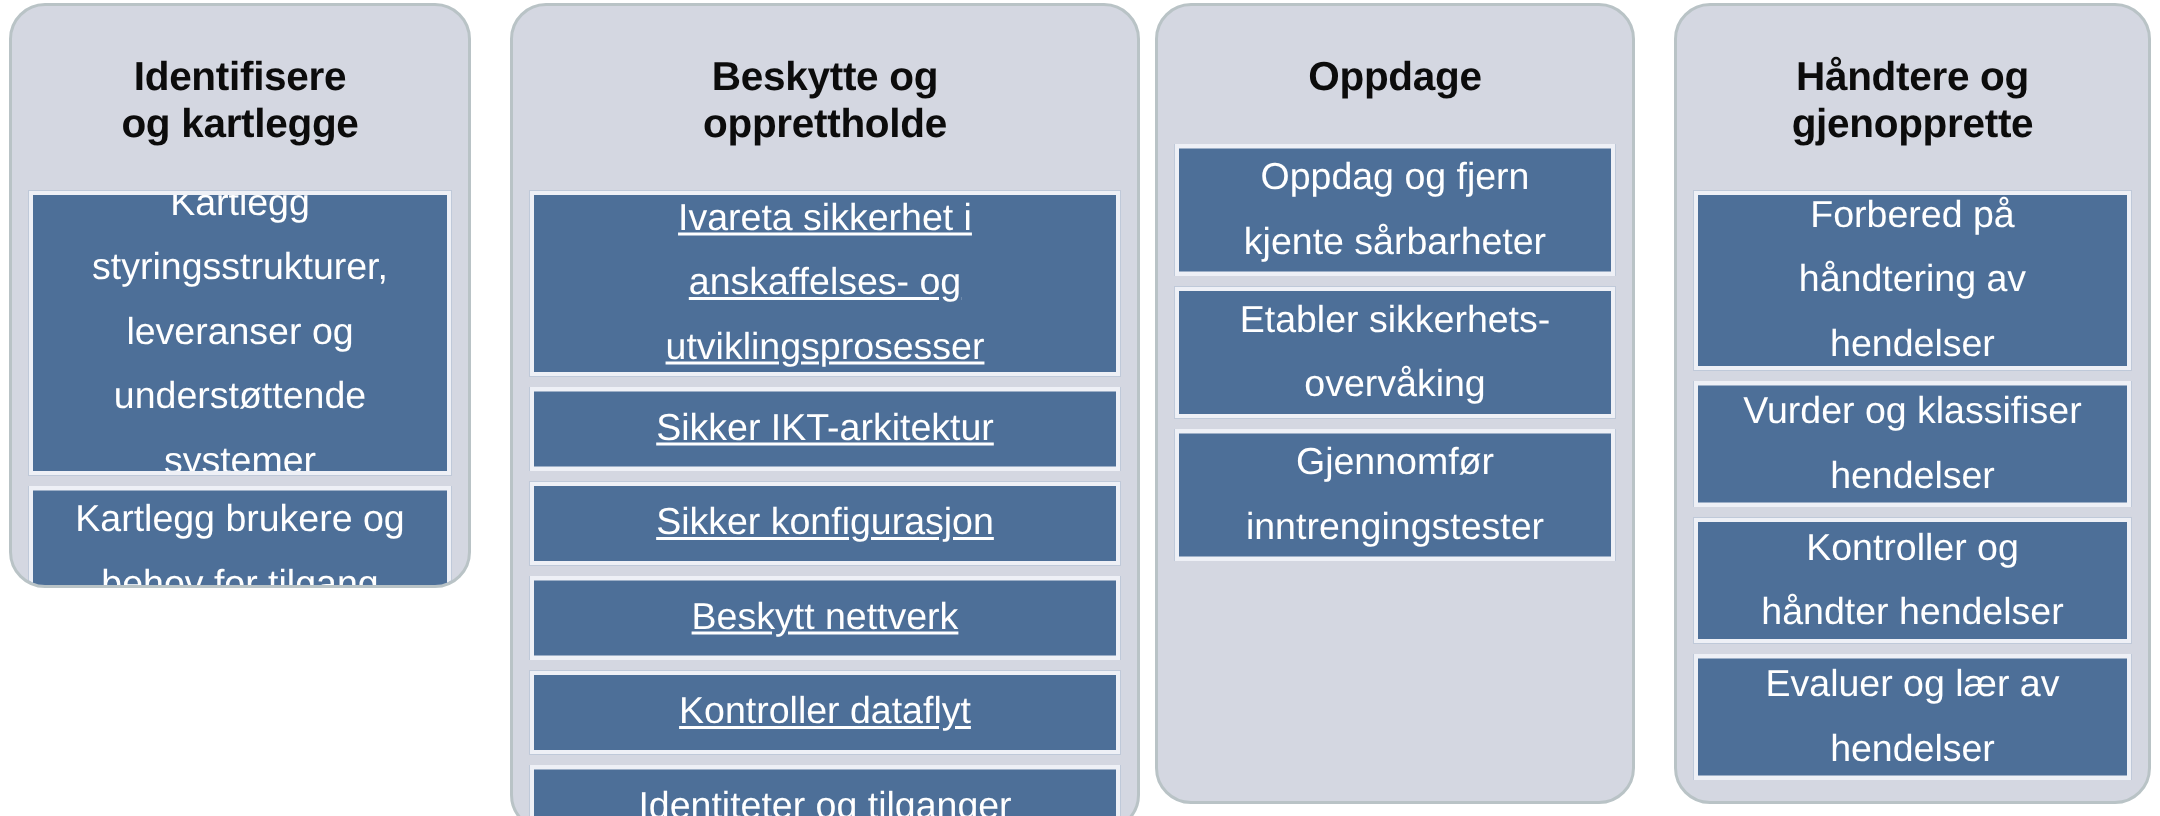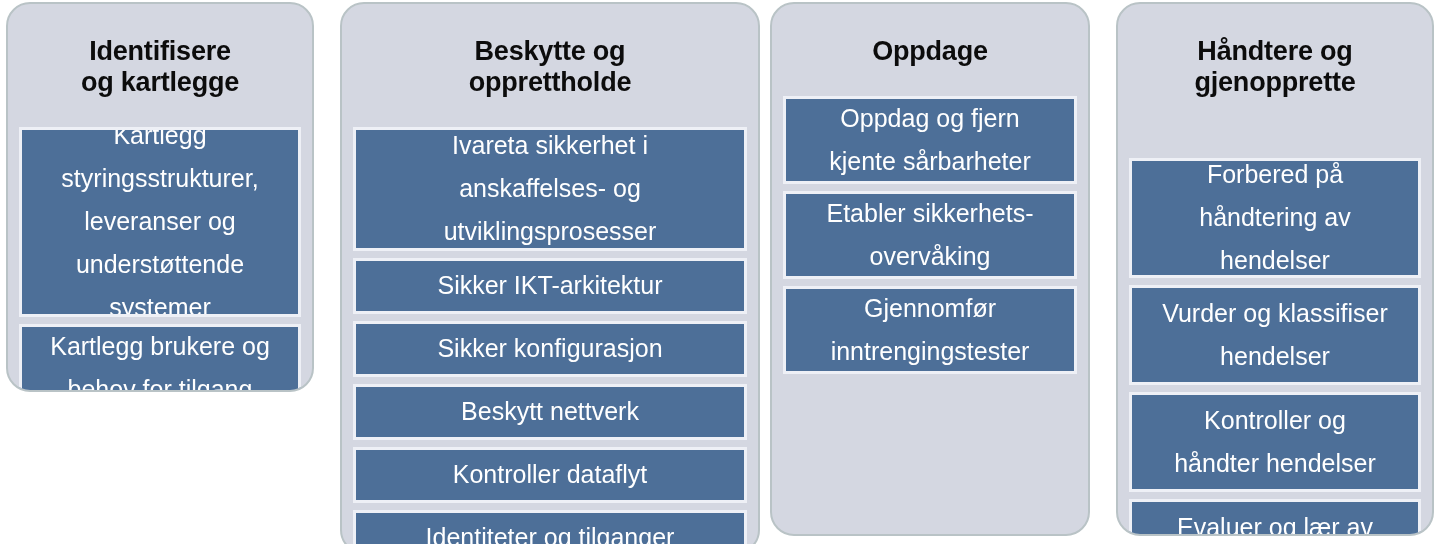--- a/index.html
+++ b/index.html
@@ -34,21 +34,21 @@
     padding: 8px 11px 12px 11px;
     display: flex;
     flex-direction: column;
     align-items: stretch;
     overflow: hidden;
   }
 
   .panel-1 { left: 6px;    width: 308px; height: 390px; }
   .panel-2 { left: 340px;  width: 420px; height: 552px; }
   .panel-3 { left: 770px;  width: 320px; height: 534px; }
-  .panel-4 { left: 1116px; width: 318px; height: 534px; gap: 31px; }
+  .panel-4 { left: 1116px; width: 318px; height: 534px; }
 
   
   .panel-title {
     font-size: 27px;
     line-height: 31px;
     font-weight: bold;
     color: #0c0c0c;
     text-align: center;
     letter-spacing: -0.2px;
     padding: 2px 2px 6px 2px;
@@ -81,30 +81,30 @@
     flex: 0 0 auto;
     overflow: hidden;
   }
   .item:last-child { margin-bottom: 0; text-align: center; }
 
   
   .panel-1 .item { min-height: 58px; }
   .panel-1 .item.lines-5 { height: 190px; }
   .panel-1 .item.lines-2 { height: 88px; }
 
-  .panel-2 .item { min-height: 52px; }
+  .panel-2 .item { min-height: 52px; text-decoration: underline; }
   .panel-2 .item.lines-3 { height: 124px; }
   .panel-2 .item.lines-1 { height: 56px; }
 
   .panel-3 .item { min-height: 56px; }
   .panel-3 .item.lines-2 { height: 88px; }
 
   .panel-4 .item { min-height: 56px; }
   .panel-4 .item.lines-3 { height: 120px; }
-  .panel-4 .item.lines-2 { height: 100px; }
+  .panel-4 .item.lines-2 { height: 84px; }
 </style>
 </head>
 <body>
 
 <div id="framework">
 
   <section class="panel panel-1">
     <h2 class="panel-title">Identifisere
 og kartlegge</h2>
     <div class="items">

